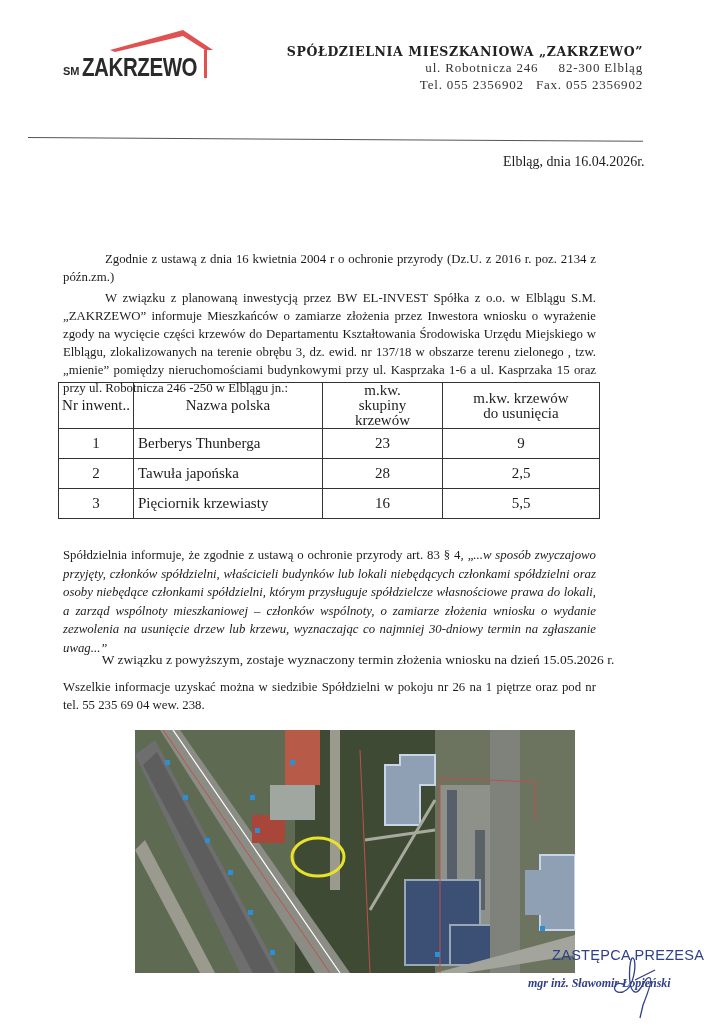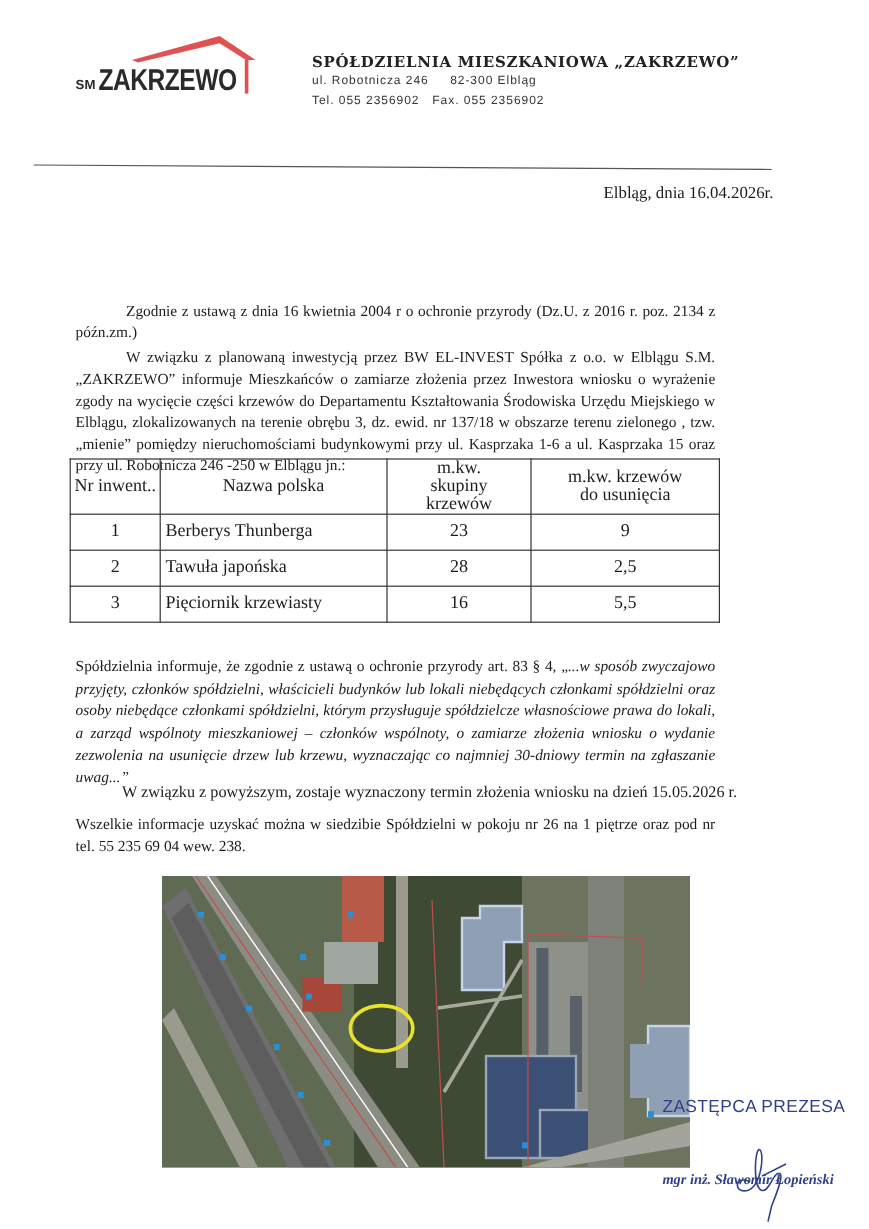--- a/index.html
+++ b/index.html
@@ -10,25 +10,25 @@
   
   #logo { left:55px; top:28px; width:160px; height:56px; }
   #logo svg { position:absolute; left:0; top:0; }
   .logo-sm { position:absolute; left:8px; top:37px; font-family:"Liberation Sans", sans-serif;
              font-weight:bold; font-size:11px; color:#2a2a2a; }
   .logo-name { position:absolute; left:27px; top:25px; font-family:"Liberation Sans", sans-serif;
                font-weight:bold; font-size:25px; color:#2a2a2a; letter-spacing:-0.5px;
                transform:scaleX(0.82); transform-origin:left center; }
 
   
-  #letterhead { left:260px; top:44px; width:370px; text-align:left;
+  #letterhead { left:273px; top:44px; width:370px; text-align:right;
                 font-family:"Liberation Mono","DejaVu Sans Mono", monospace; color:#333; }
   #letterhead .org { font-family:"DejaVu Serif", serif; font-weight:bold; font-size:12.5px;
                      letter-spacing:0.6px; line-height:16px; color:#222; }
-  #letterhead .line { font-family:Liberation Sans, sans-serif; font-size:10px; line-height:16.5px;
+  #letterhead .line { font-family:Liberation Serif, serif; font-size:13px; line-height:16.5px;
                       letter-spacing:0.8px; color:#333; }
   #letterhead a { color:#3f6fb5; text-decoration:underline; }
 
   #rule { left:28px; top:137px; width:615px; height:0; border-top:1.5px solid #555;
           transform:rotate(0.35deg); transform-origin:left; }
 
   #date { left:503px; top:154px; font-size:14px; }
 
   .para { position:absolute; left:63px; width:533px; font-size:12.8px; line-height:18px;
           text-align:justify; }
@@ -50,23 +50,23 @@
   #p3 i { font-style:italic; }
 
   #notice { left:63px; top:652px; width:590px; text-align:center; font-weight:normal; font-size:13.5px; }
 
   #p4 { top:678px; }
 
   
   #map { left:135px; top:730px; width:440px; height:243px; overflow:hidden; background:#6b7561; }
 
   
-  #sig-title { left:552px; top:915px; font-family:"Liberation Sans", sans-serif; font-size:14.5px;
+  #sig-title { left:552px; top:947px; font-family:"Liberation Sans", sans-serif; font-size:14.5px;
                color:#2f3f8a; letter-spacing:0.3px; }
-  #sig-name { left:552px; top:976px; font-family:"Liberation Serif", serif; font-style:italic;
+  #sig-name { left:528px; top:976px; font-family:"Liberation Serif", serif; font-style:italic;
               font-weight:bold; font-size:12px; color:#2f3f8a; }
   #sig-scribble { left:605px; top:950px; }
 </style>
 </head>
 <body>
 
 <div id="logo" class="abs">
   <svg width="160" height="56">
     <polygon points="55,22 128,2 158,22 150,22 128,8 60,24" fill="#e05252"></polygon>
     <rect x="149" y="22" width="3" height="28" fill="#e05252"></rect>

